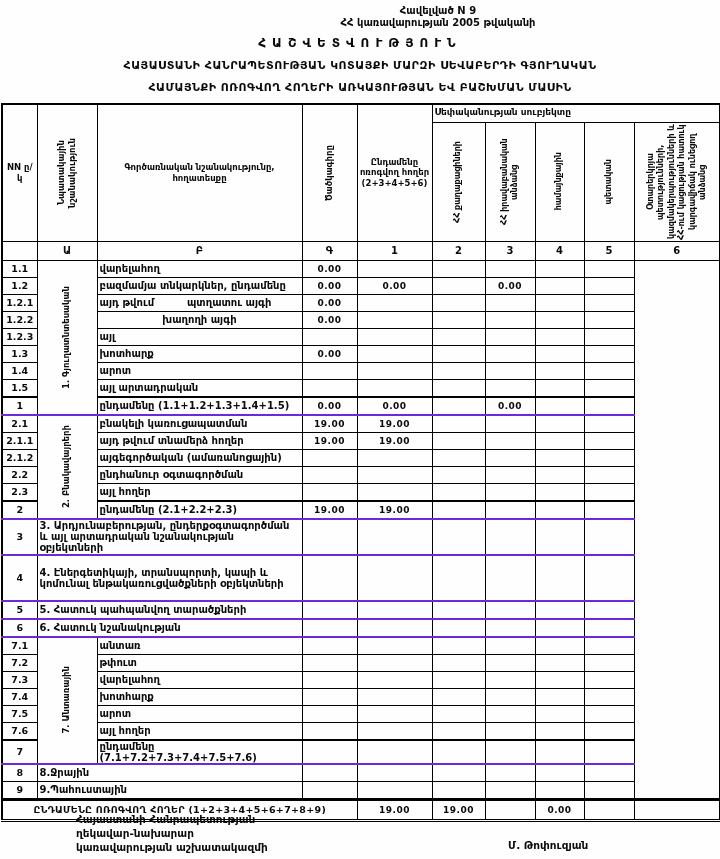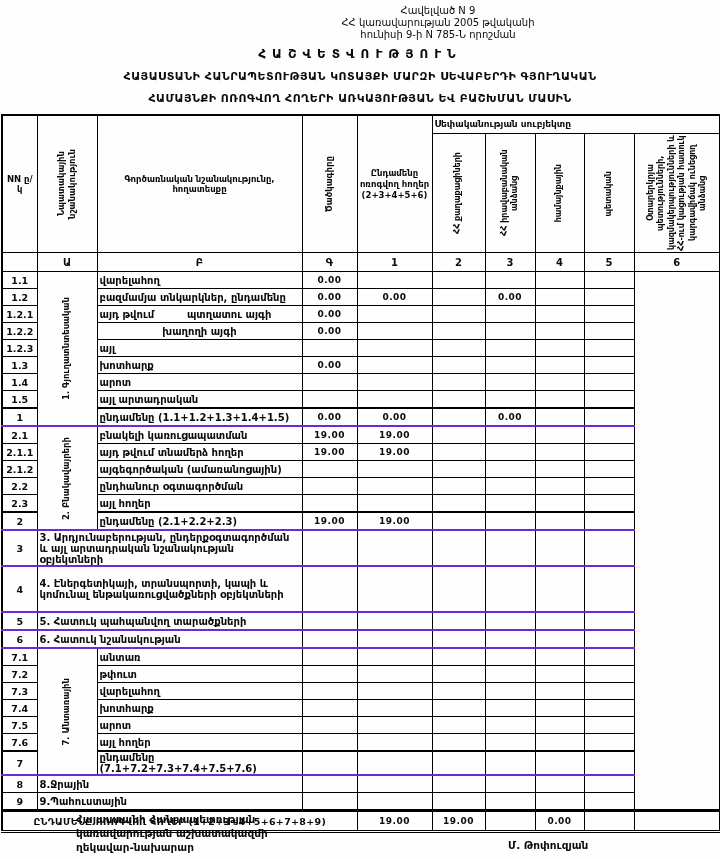--- a/index.html
+++ b/index.html
@@ -8,21 +8,21 @@
     background:#ffffff;
     font-family:"DejaVu Sans",sans-serif;
     color:#0a0a0a;
     -webkit-font-smoothing:none;
   }
   .page{position:relative;width:720px;height:859px;overflow:hidden;background:#fefefe;}
 
   
   .appendix{
     margin:5px 0 0 158px;width:560px;text-align:center;
-    font-size:10px;font-weight:400;line-height:1.18;
+    font-size:10px;font-weight:700;line-height:1.18;
   }
   
   .title-block{text-align:center;margin-top:7px;}
   .title-main{font-size:12px;font-weight:700;letter-spacing:6px;}
   .title-sub{font-size:11px;font-weight:700;margin-top:9px;letter-spacing:0.5px;}
 
   
   table.report{
     border-collapse:collapse;table-layout:fixed;
     margin:9px 0 0 1px;width:718px;
@@ -70,21 +70,20 @@
   .signature{position:absolute;left:508px;top:26px;}
 </style>
 </head>
 <body>
 
 <div class="page">
 
   <div class="appendix">
     <div>Հավելված N 9</div>
     <div>ՀՀ կառավարության 2005 թվականի</div>
-    <div>հունիսի 9-ի N 785-Ն որոշման</div>
   </div>
 
   <div class="title-block">
     <div class="title-main">ՀԱՇՎԵՏՎՈՒԹՅՈՒՆ</div>
     <div class="title-sub">ՀԱՅԱՍՏԱՆԻ ՀԱՆՐԱՊԵՏՈՒԹՅԱՆ ԿՈՏԱՅՔԻ ՄԱՐԶԻ ՍԵՎԱԲԵՐԴԻ ԳՅՈՒՂԱԿԱՆ</div>
     <div class="title-sub">ՀԱՄԱՅՆՔԻ ՈՌՈԳՎՈՂ ՀՈՂԵՐԻ ԱՌԿԱՅՈՒԹՅԱՆ ԵՎ ԲԱՇԽՄԱՆ ՄԱՍԻՆ</div>
   </div>
 
   <table class="report">
     <colgroup>
@@ -445,19 +444,19 @@
           <td class="val">0.00</td>
           <td class="val"></td>
           <td class="val"></td>
         </tr>
       </tbody>
   </table>
 
   <div class="footer">
     <div class="footer-left">
       <div>Հայաստանի Հանրապետության</div>
+      <div>ղեկավար-նախարար</div>
       <div>կառավարության աշխատակազմի</div>
-      <div>ղեկավար-նախարար</div>
     </div>
     <div class="signature">Մ. Թոփուզյան</div>
   </div>
 
 </div>
 
 </body></html>

